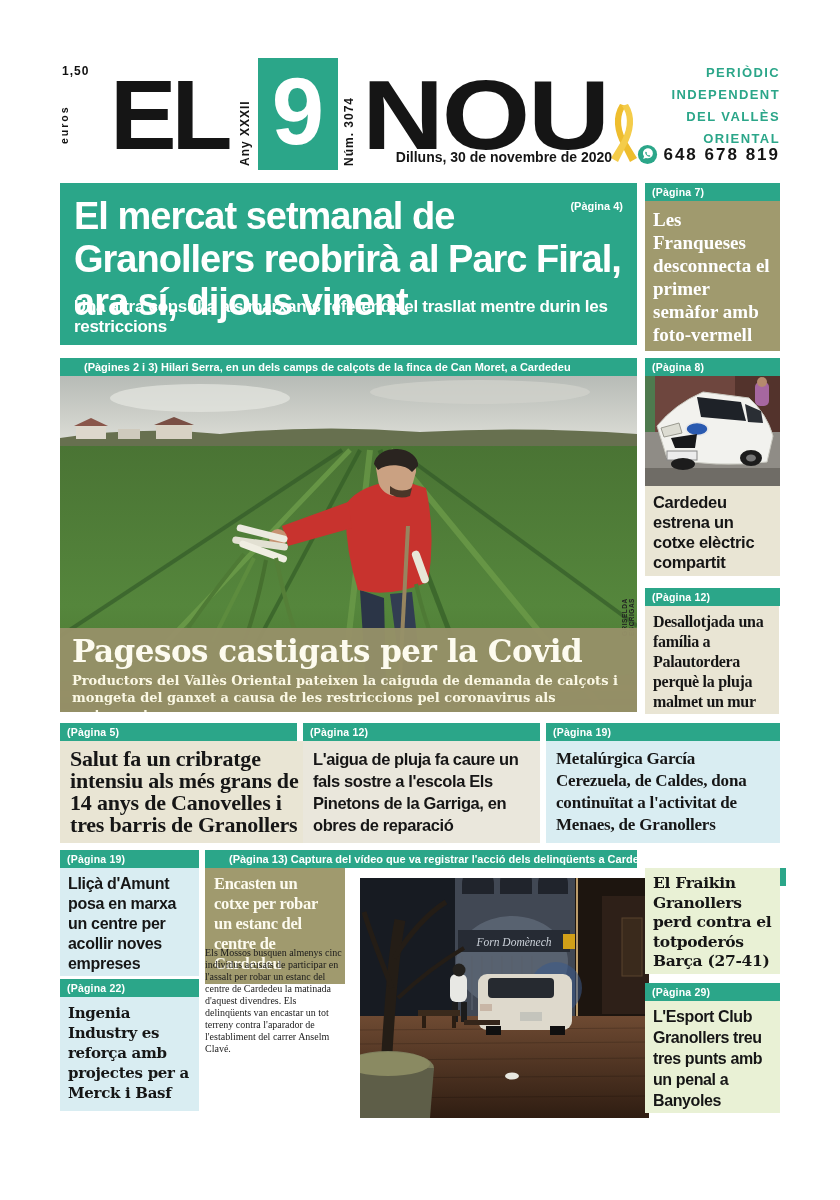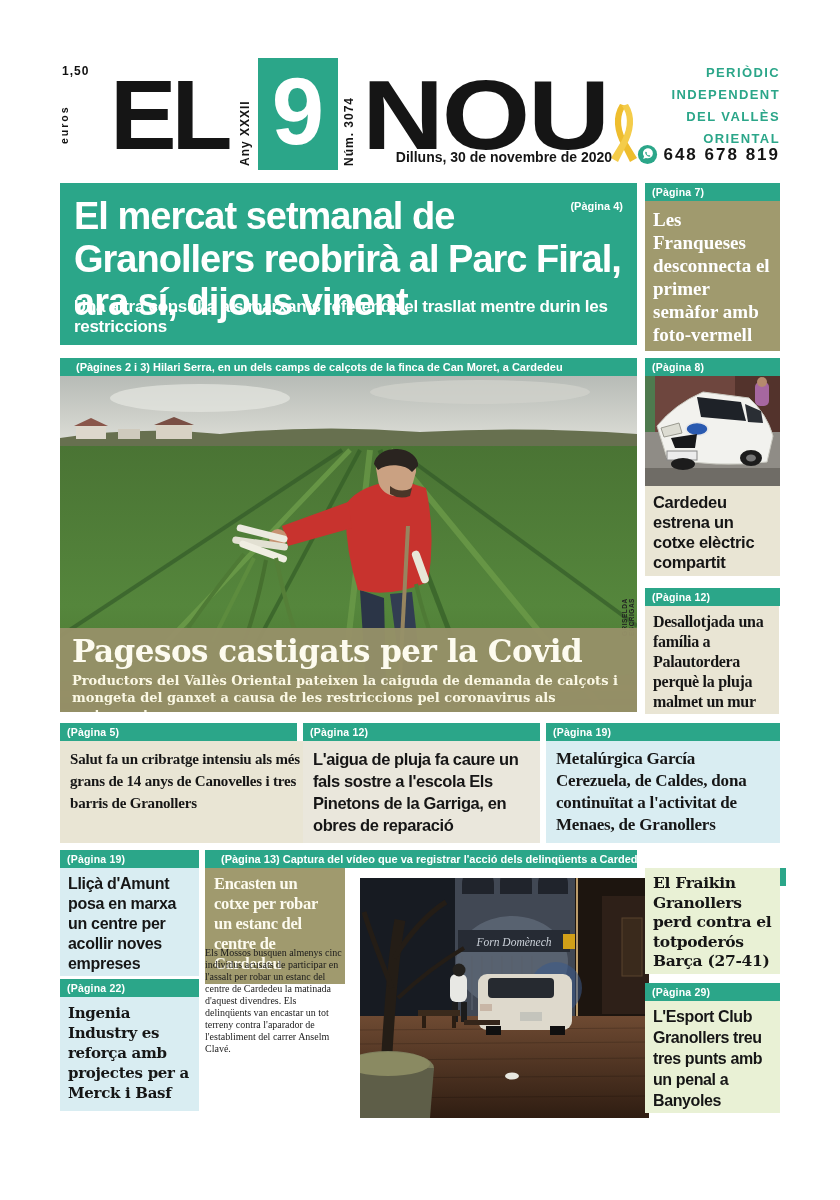--- a/index.html
+++ b/index.html
@@ -23,21 +23,21 @@
              font-size:14px;font-weight:bold;color:#151515;}
   .tagline{position:absolute;right:60px;top:62px;width:140px;text-align:right;color:var(--green);
            font-size:13px;line-height:22px;font-weight:bold;letter-spacing:1.4px;}
   .phone-row{position:absolute;right:60px;top:144px;display:flex;align-items:center;gap:5px;}
   .phone-num{font-size:17px;font-weight:bold;letter-spacing:2px;color:#151515;}
 
   
   .tag{position:absolute;height:18px;box-sizing:border-box;background:var(--green);color:#fff;
        font-size:10.5px;font-weight:bold;padding:3px 7px;letter-spacing:.2px;white-space:nowrap;overflow:hidden;}
   .capbar{position:absolute;height:18px;box-sizing:border-box;background:var(--green);color:#fff;
-          font-size:11px;font-weight:bold;padding:3px 16px;white-space:nowrap;overflow:hidden;}
+          font-size:11px;font-weight:bold;padding:3px 24px;white-space:nowrap;overflow:hidden;}
   .story{position:absolute;box-sizing:border-box;overflow:hidden;}
 
   
   .lead{left:60px;top:183px;width:577px;height:162px;background:var(--green);color:#fff;padding:10px 14px;}
   .lead-ref{position:absolute;right:14px;top:17px;font-size:11px;font-weight:bold;}
   .lead-hl{width:549px;font-size:38px;line-height:43px;font-weight:bold;letter-spacing:-1px;margin-top:2px;}
   .lead-sub{position:absolute;left:14px;bottom:8px;width:553px;font-size:17px;font-weight:bold;letter-spacing:-.3px;}
 
   
   .capbar-main{left:60px;top:358px;width:577px;}
@@ -61,21 +61,21 @@
            font-weight:bold;font-size:16.5px;line-height:20px;letter-spacing:-.3px;padding:6px 8px;}
   .rc-tag3{left:645px;top:588px;width:135px;}
   .rc-box3{left:645px;top:606px;width:134px;height:108px;background:var(--beige);color:#161616;
            font-family:"Liberation Serif",serif;font-weight:bold;font-size:16px;line-height:20px;
            letter-spacing:-.3px;padding:6px 8px;}
 
   
   .m-tag1{left:60px;top:723px;width:237px;} .m-tag2{left:303px;top:723px;width:237px;} .m-tag3{left:546px;top:723px;width:234px;}
   .m-box{top:741px;height:102px;padding:7px 10px;color:#161616;}
   .m-box1{left:60px;width:256px;background:var(--beige);font-family:"Liberation Serif",serif;
-          font-weight:bold;font-size:15px;line-height:22px;letter-spacing:-.2px;}
+          font-weight:bold;font-size:22px;line-height:22px;letter-spacing:-.2px;}
   .m-box2{left:303px;width:237px;background:var(--beige2);font-weight:bold;font-size:16.5px;
           line-height:22px;letter-spacing:-.4px;}
   .m-box3{left:546px;width:234px;background:var(--cyan);font-family:"Liberation Serif",serif;
           font-weight:bold;font-size:17px;line-height:22px;letter-spacing:-.2px;}
 
   
   .bl-tagA{left:60px;top:850px;width:139px;}
   .bl-boxA{left:60px;top:868px;width:139px;height:108px;background:var(--cyan);color:#161616;
            font-weight:bold;font-size:16px;line-height:20px;letter-spacing:-.3px;padding:6px 8px;}
   .bl-tagB{left:60px;top:979px;width:139px;}

